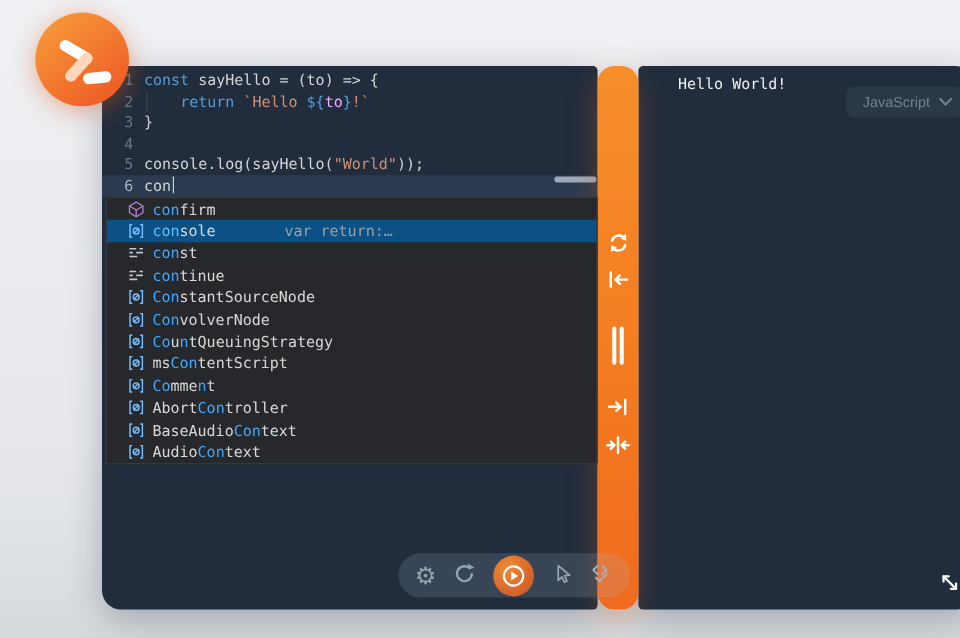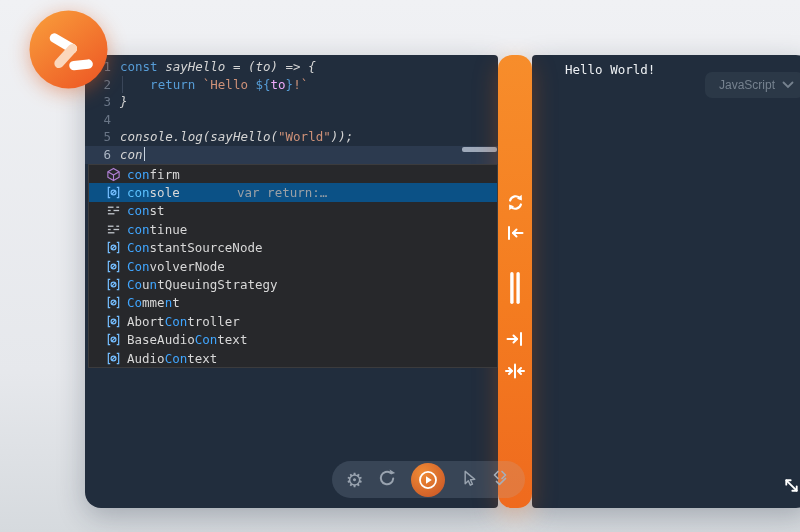--- a/index.html
+++ b/index.html
@@ -22,21 +22,21 @@
   
   .code-area{position:absolute;left:0;top:3px;right:0;font-family:"DejaVu Sans Mono",monospace;font-size:12.5px;line-height:17.6px;}
   .code-line{display:flex;position:relative;height:17.6px;white-space:pre;}
   .code-line.current{background:#2c3a4f;}
   .gutter{width:26px;text-align:right;color:#697586;margin-right:9px;flex:0 0 26px;}
   .code-line.current .gutter{color:#aab4c2;}
   .code-text{color:#d4d4d4;}
   .tok-kw{color:#569cd6;}
   .tok-str{color:#ce9178;}
   .tok-var{color:#f0abfc;}
-  .tok-pl{color:#d4d4d4;font-style:italic;}
+  .tok-pl{color:#d4d4d4;}
   .caret{display:inline-block;width:1.5px;height:14px;background:#c8d3e0;vertical-align:-2px;margin-left:1px;}
   .indent-guide{position:absolute;left:37px;top:17.6px;width:1px;height:17.6px;background:#3a4659;}
   .scroll-deco{position:absolute;right:1px;top:92px;width:35px;height:5px;background:#bcc6d4;opacity:.8;border-radius:2px;}
 
   
   .suggest{
     position:absolute;left:88px;top:164px;width:410px;background:#27282b;
     border:1px solid #3b3b3d;box-sizing:border-box;z-index:3;
     font-family:"DejaVu Sans Mono",monospace;font-size:12.5px;
   }
@@ -145,20 +145,26 @@
               <path d="M11.5 2.5 H13.5 V13.5 H11.5"></path>
               <circle cx="8" cy="8" r="2.6"></circle>
               <path d="M6.2 9.8 L9.8 6.2"></path>
             </svg></span><span class="s-label"><span class="hl">Con</span><span>volverNode</span></span></div>
         <div class="suggest-row"><span class="s-icon"><svg viewBox="0 0 16 16" width="15" height="15" fill="none" stroke="#75beff" stroke-width="1.3">
               <path d="M4.5 2.5 H2.5 V13.5 H4.5"></path>
               <path d="M11.5 2.5 H13.5 V13.5 H11.5"></path>
               <circle cx="8" cy="8" r="2.6"></circle>
               <path d="M6.2 9.8 L9.8 6.2"></path>
             </svg></span><span class="s-label"><span class="hl">Co</span><span>u</span><span class="hl">n</span><span>tQueuingStrategy</span></span></div>
+        <div class="suggest-row"><span class="s-icon"><svg viewBox="0 0 16 16" width="15" height="15" fill="none" stroke="#75beff" stroke-width="1.3">
+              <path d="M4.5 2.5 H2.5 V13.5 H4.5"></path>
+              <path d="M11.5 2.5 H13.5 V13.5 H11.5"></path>
+              <circle cx="8" cy="8" r="2.6"></circle>
+              <path d="M6.2 9.8 L9.8 6.2"></path>
+            </svg></span><span class="s-label"><span>ms</span><span class="hl">Con</span><span>tentScript</span></span></div>
         <div class="suggest-row"><span class="s-icon"><svg viewBox="0 0 16 16" width="15" height="15" fill="none" stroke="#75beff" stroke-width="1.3">
               <path d="M4.5 2.5 H2.5 V13.5 H4.5"></path>
               <path d="M11.5 2.5 H13.5 V13.5 H11.5"></path>
               <circle cx="8" cy="8" r="2.6"></circle>
               <path d="M6.2 9.8 L9.8 6.2"></path>
             </svg></span><span class="s-label"><span class="hl">Co</span><span>mme</span><span class="hl">n</span><span>t</span></span></div>
         <div class="suggest-row"><span class="s-icon"><svg viewBox="0 0 16 16" width="15" height="15" fill="none" stroke="#75beff" stroke-width="1.3">
               <path d="M4.5 2.5 H2.5 V13.5 H4.5"></path>
               <path d="M11.5 2.5 H13.5 V13.5 H11.5"></path>
               <circle cx="8" cy="8" r="2.6"></circle>

